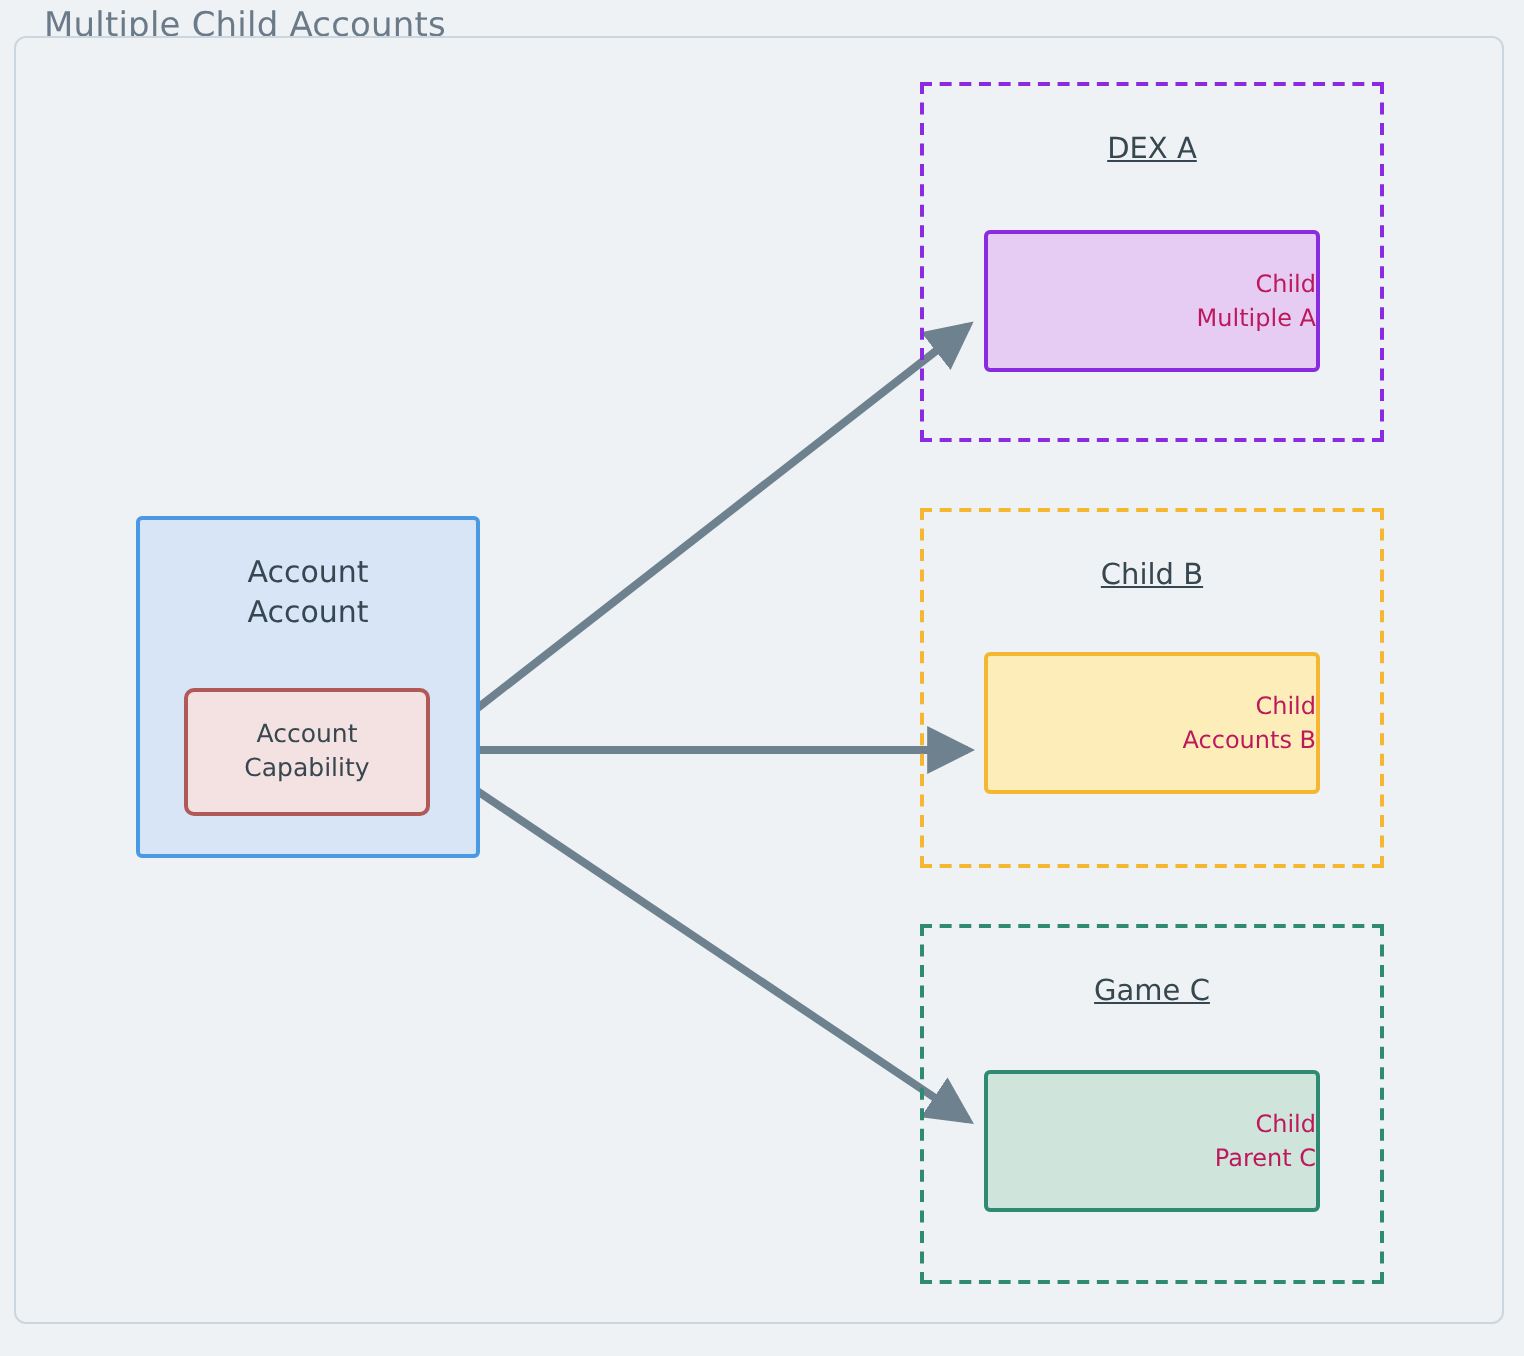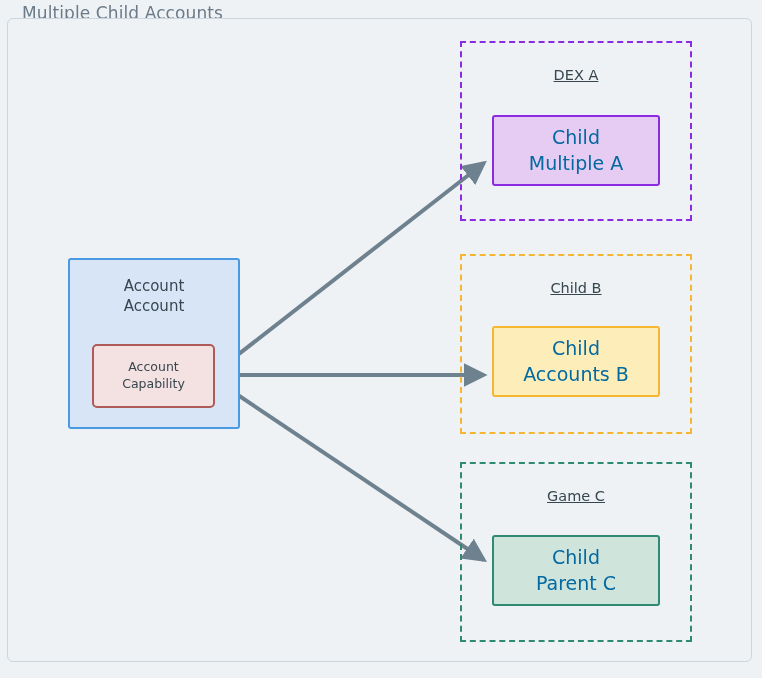--- a/index.html
+++ b/index.html
@@ -102,21 +102,21 @@
     top: 24px;
     font-size: 14.5px;
     color: #37474f;
     text-decoration: underline;
   }
   #cluster-dex  { left: 460px; top: 41px;  width: 232px; height: 180px; border-color: #8a2be2; }
   #cluster-defi { left: 460px; top: 254px; width: 232px; height: 180px; border-color: #f5b731; }
   #cluster-game { left: 460px; top: 462px; width: 232px; height: 180px; border-color: #2e8b72; }
 
   
-  .child-box { font-size: 19px; color: #0369a1; border-width: 2px; border-style: solid; border-radius: 3px; }
+  .child-box { font-size: 12px; color: #be185d; border-width: 2px; border-style: solid; border-radius: 3px; align-items: flex-end; }
   #child-a { left: 492px; top: 115px; width: 168px; height: 71px; background: #e6ccf2; border-color: #8a2be2; }
   #child-b { left: 492px; top: 326px; width: 168px; height: 71px; background: #fdeeb9; border-color: #f5b731; }
   #child-c { left: 492px; top: 535px; width: 168px; height: 71px; background: #cfe4db; border-color: #2e8b72; }
 </style>
 </head>
 <body>
 
 <div id="canvas">
 
   <div class="frame-title">Multiple Child Accounts</div>

